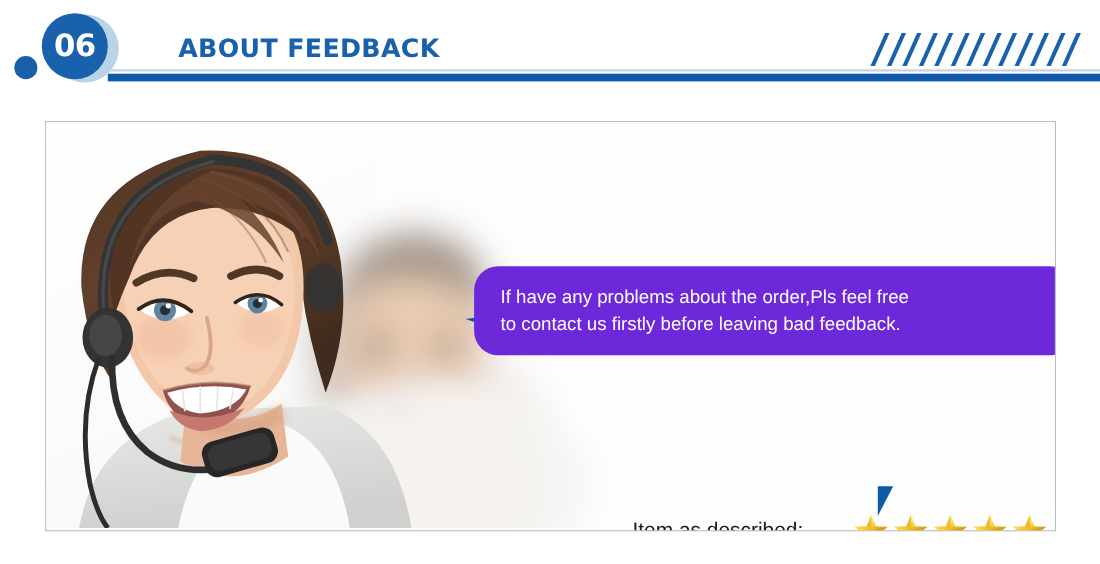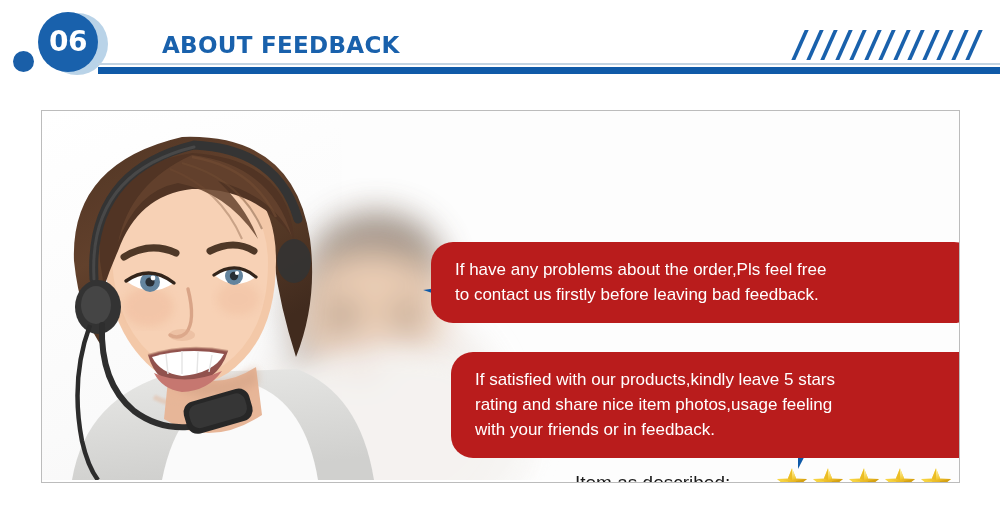--- a/index.html
+++ b/index.html
@@ -102,21 +102,21 @@
     position: absolute;
     left: 0; top: 0;
     width: 917px; height: 369px;
     background: #fbfbfb;
     overflow: hidden;
   }
 
   
   .bubble {
     position: absolute;
-    background: #b91c1c;
+    background: #6d28d9;
     border-radius: 22px;
     box-sizing: border-box;
   }
   .bubble-text {
     color: #ffffff;
     font-size: 17px;
     line-height: 25px;
     font-family: "Liberation Sans", sans-serif;
     white-space: pre-line;
   }
@@ -342,25 +342,20 @@
     </svg>
   </div>
 
   <div id="bubble-1-tail"></div>
   <div class="bubble" id="bubble-1">
     <div class="bubble-text">If have any problems about the order,Pls feel free
 to contact us firstly before leaving bad feedback.</div>
   </div>
 
   <div id="bubble-2-tail"></div>
-  <div class="bubble" id="bubble-2">
-    <div class="bubble-text">If satisfied with our products,kindly leave 5 stars
-rating and share nice item photos,usage feeling
-with your friends or in feedback.</div>
-  </div>
 
   <div id="ratings">
 
     <div class="rating-row">
       <span class="rating-label">Item as described:</span>
       <span class="stars">
           <span>
             <svg class="star-svg" width="34" height="34" viewBox="0 0 34 34" xmlns="http://www.w3.org/2000/svg">
               <defs>
                 <linearGradient id="sg00" x1="0" y1="0" x2="0.7" y2="1">

